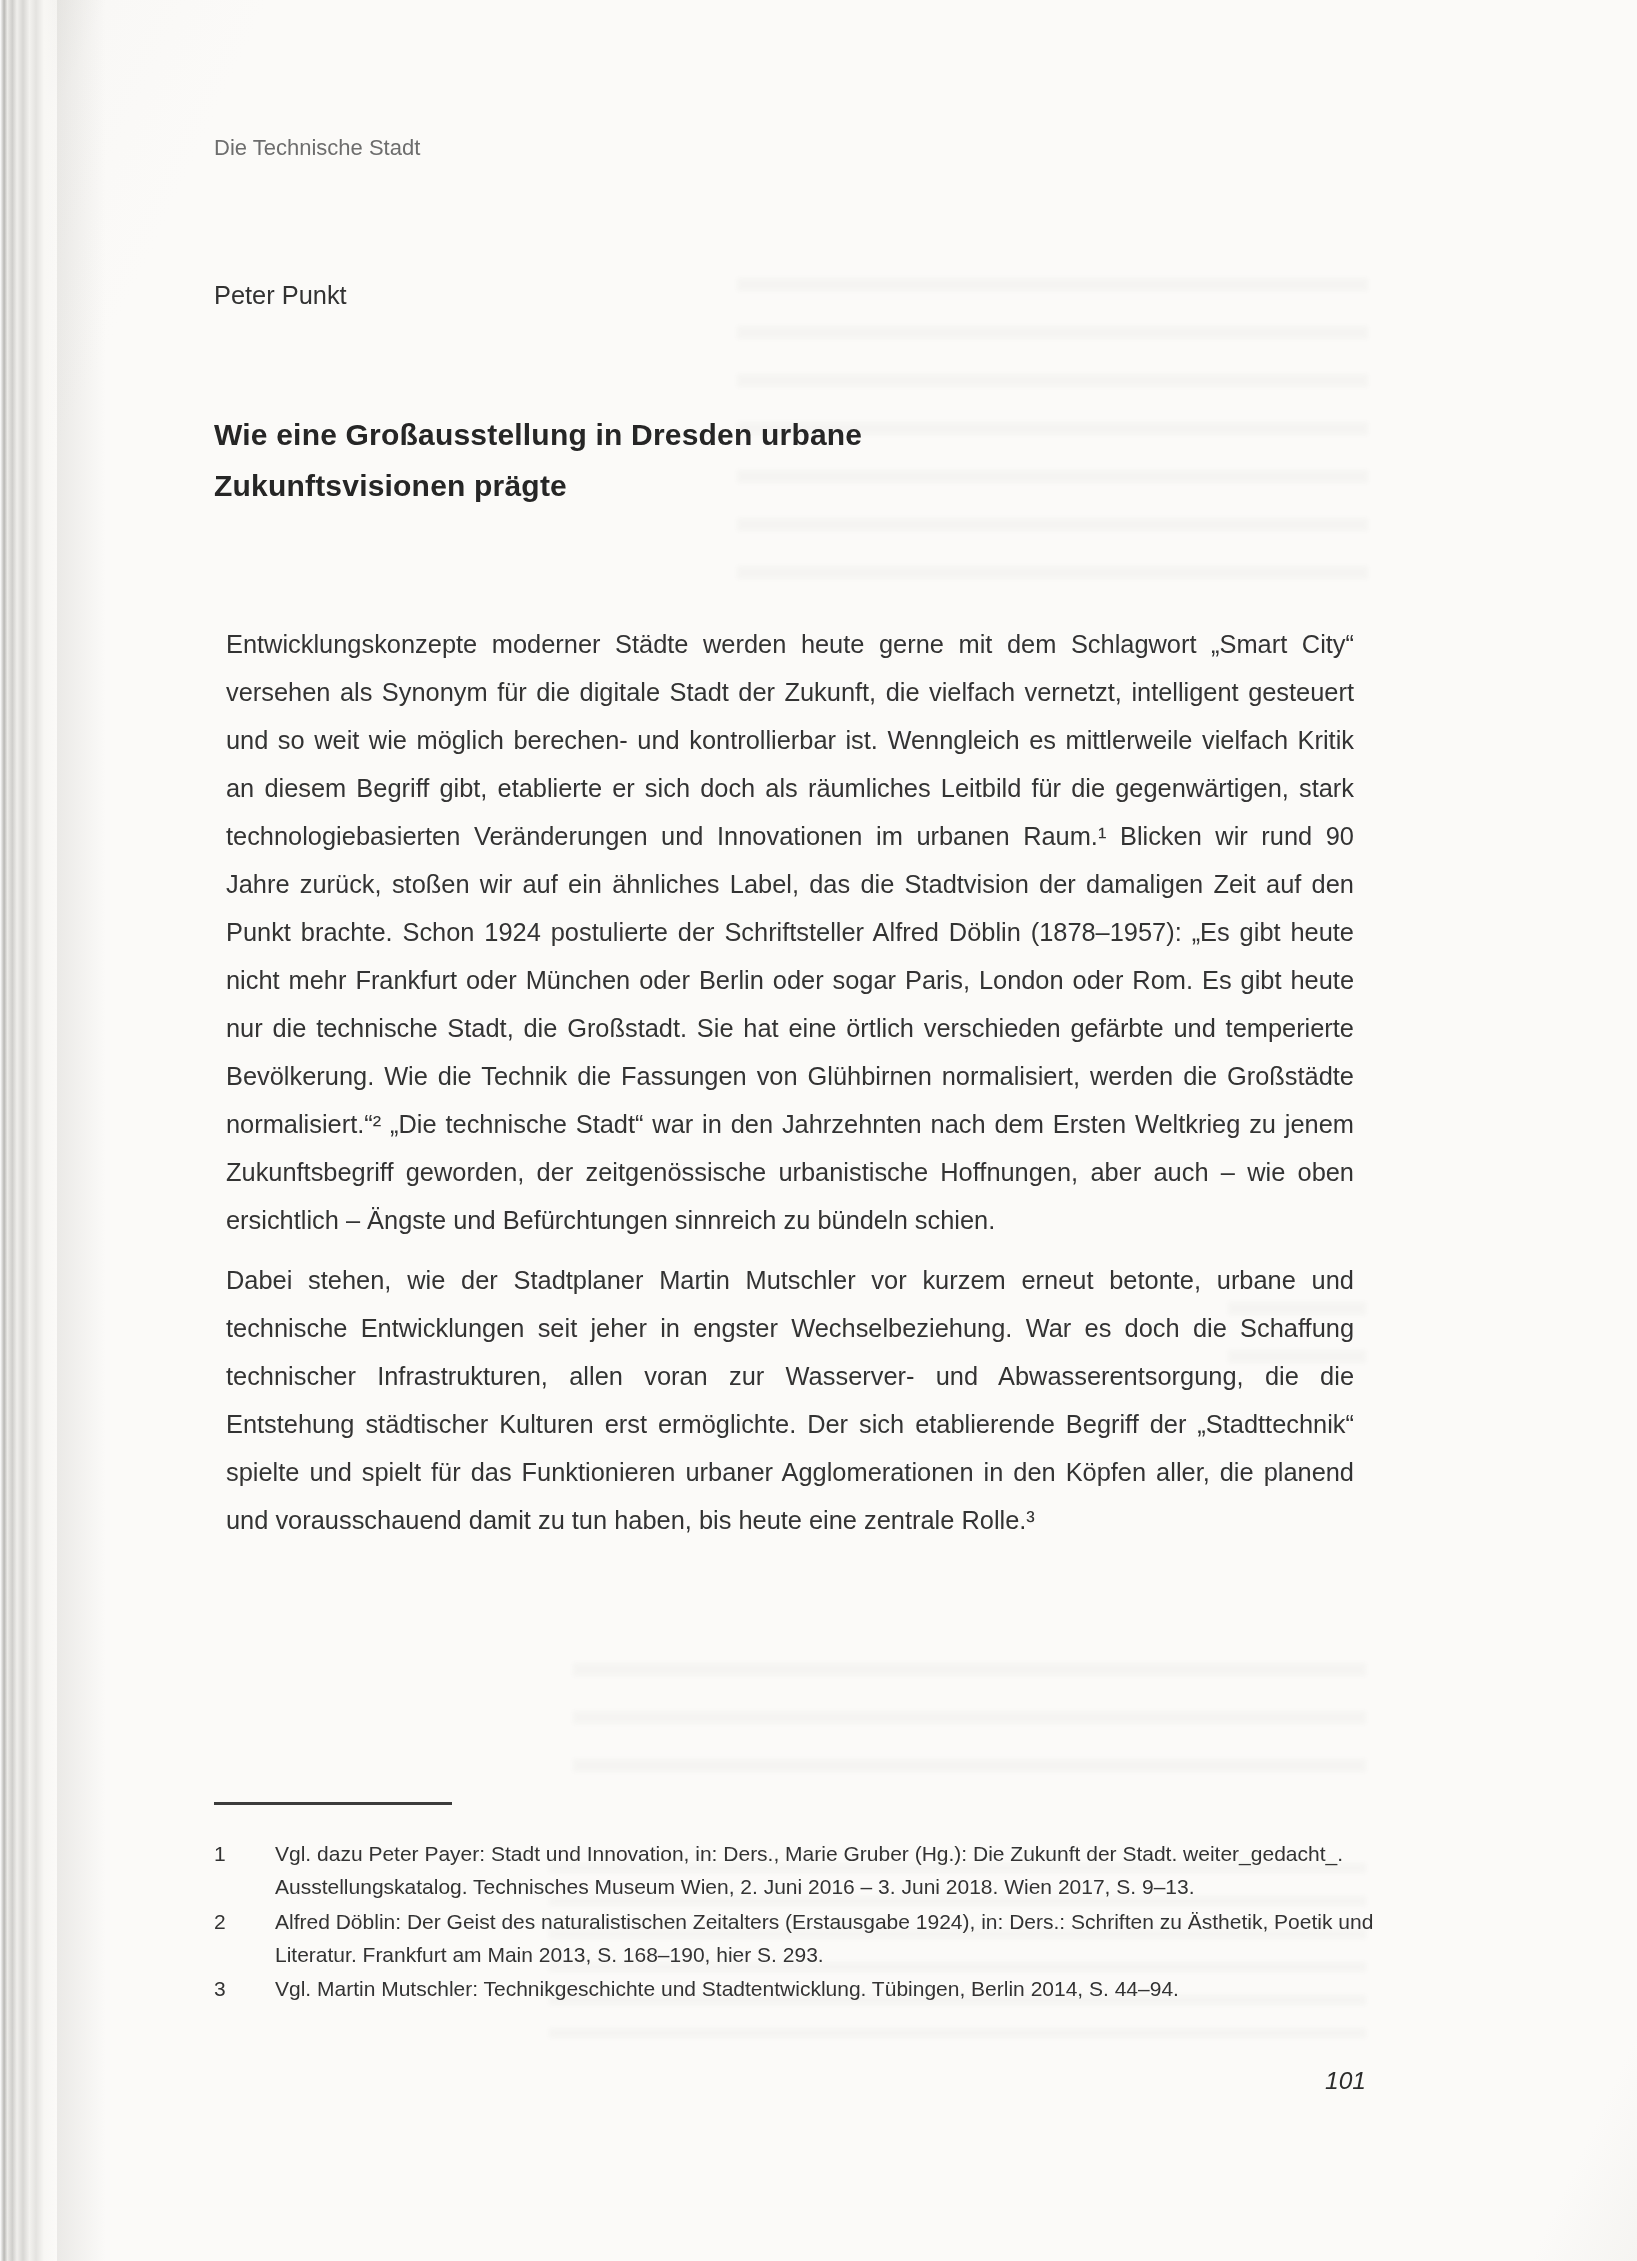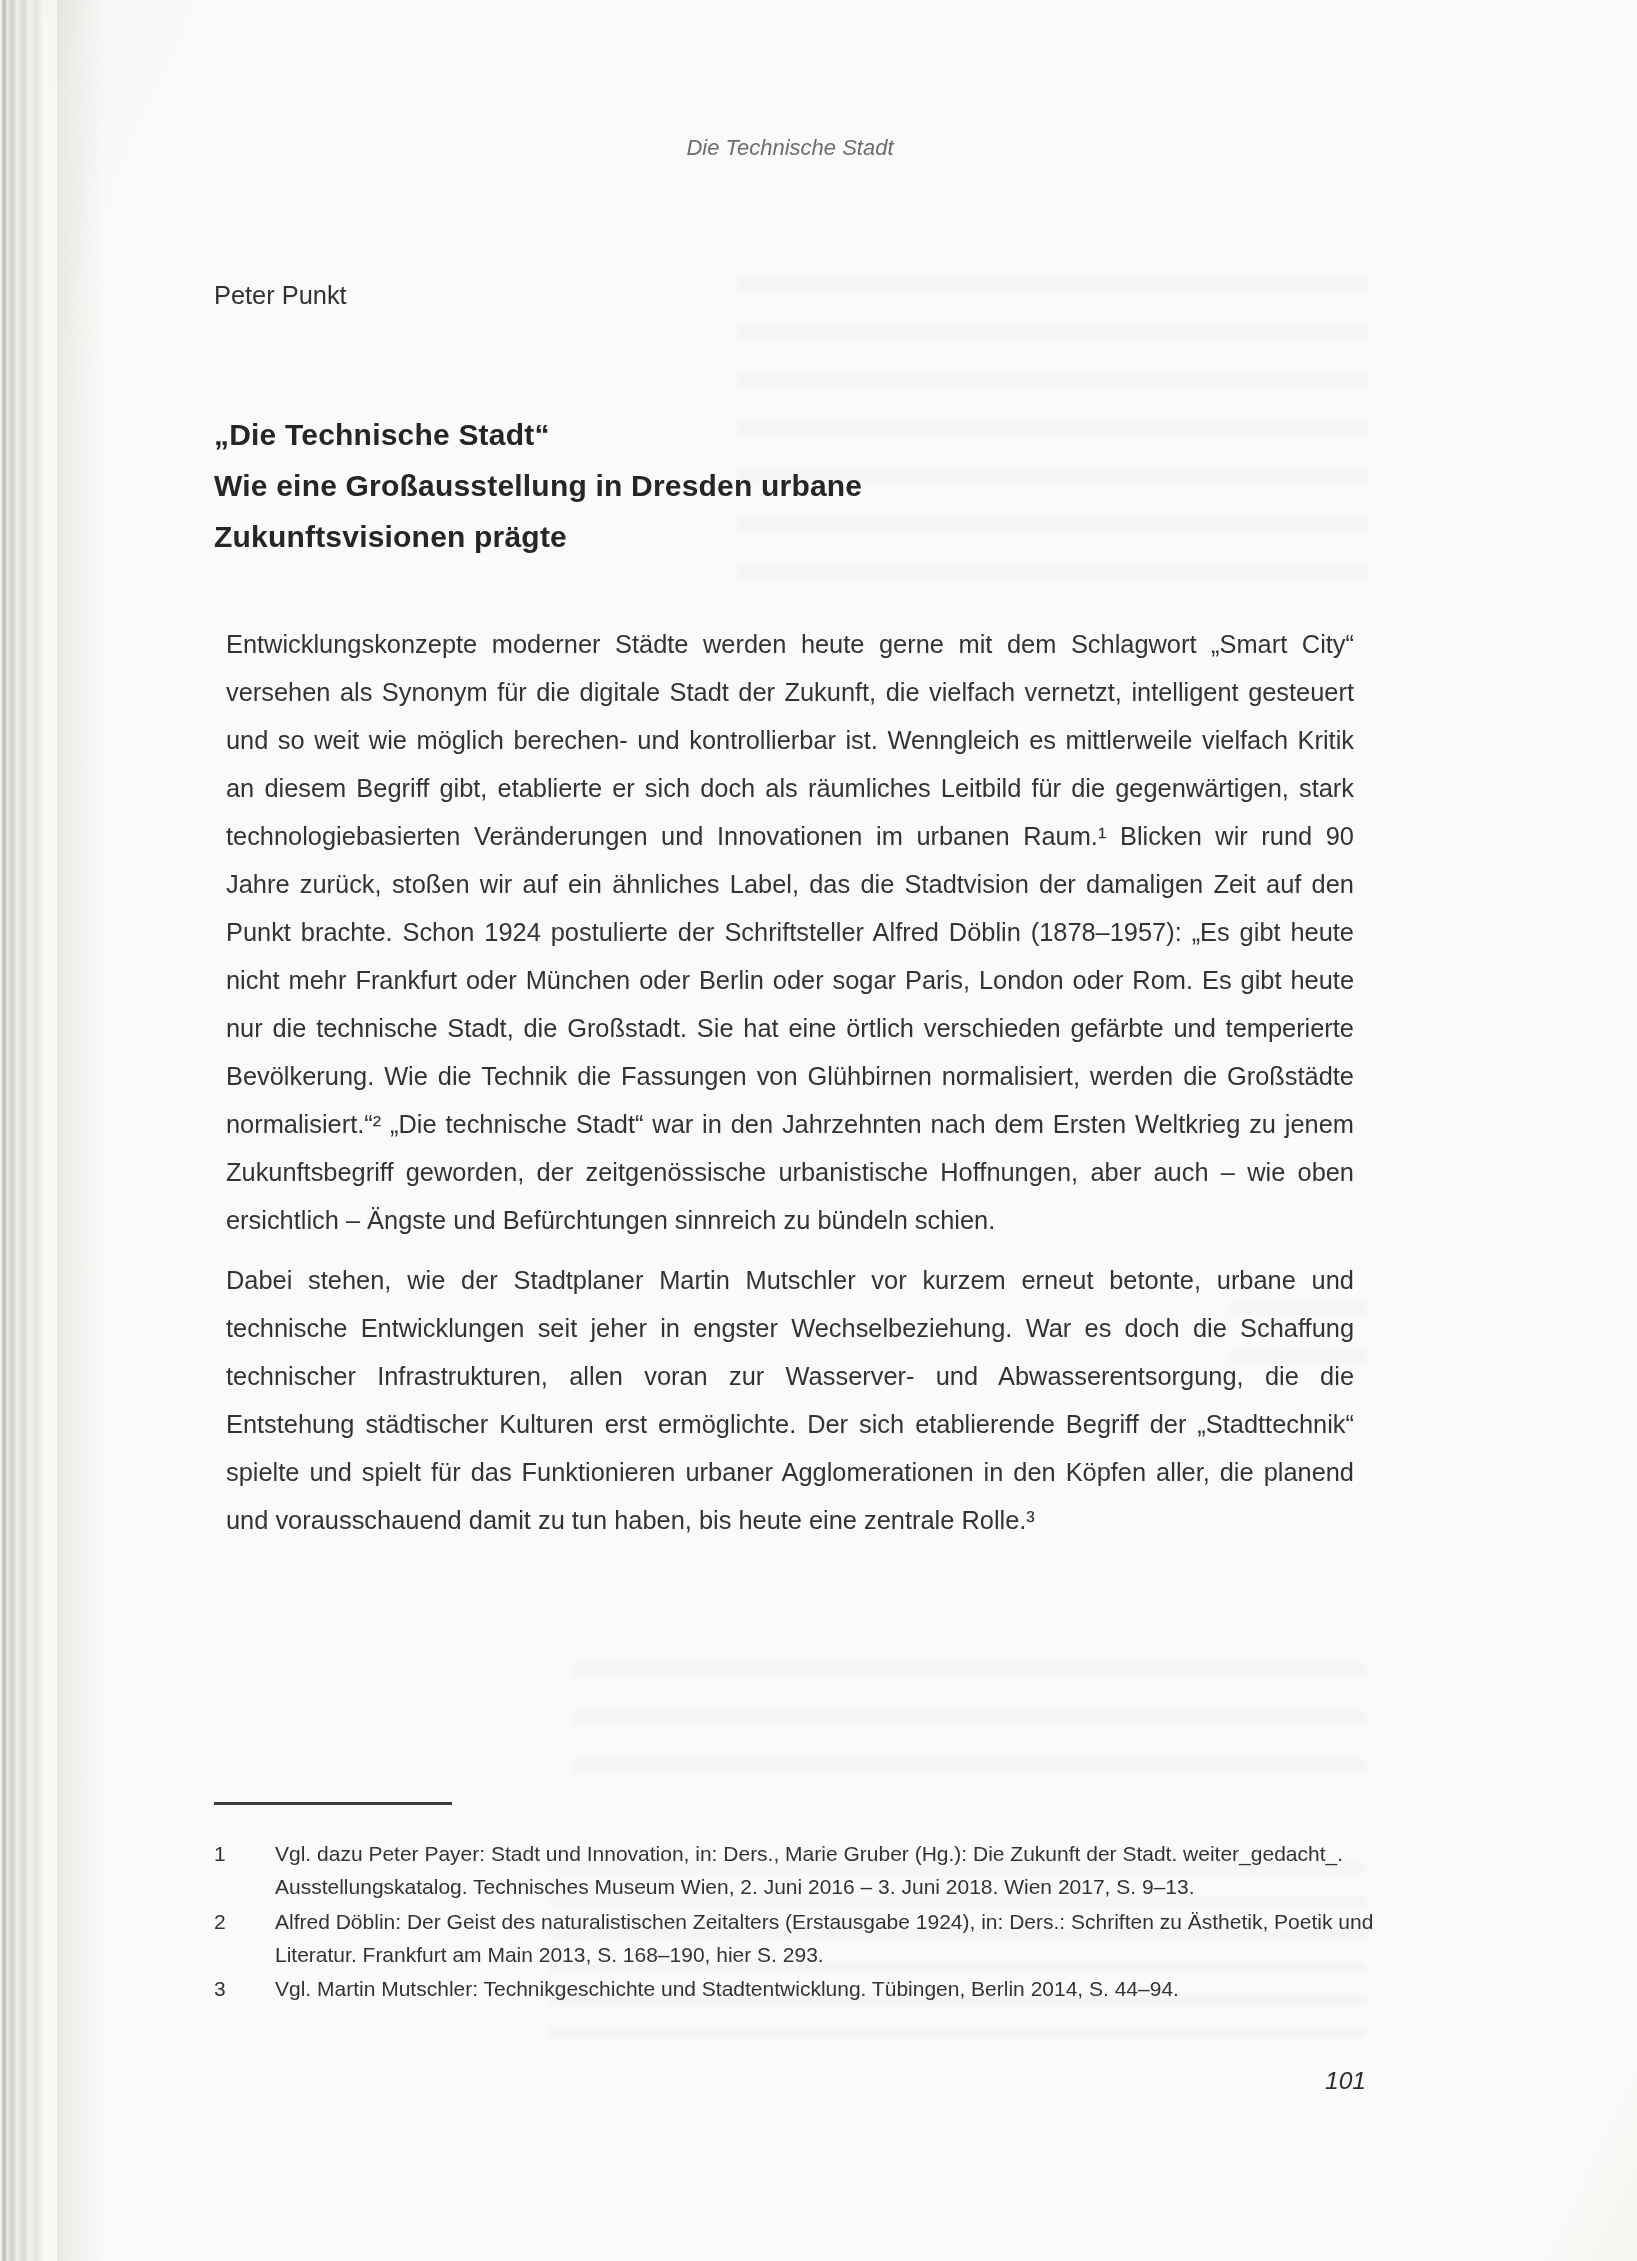--- a/index.html
+++ b/index.html
@@ -55,24 +55,23 @@
   .bleed-lines-40 { background: repeating-linear-gradient(180deg, rgba(105,112,100,0.75) 0px 9.8px, rgba(0,0,0,0) 9.8px 33px); }
   .bleed-1 { left: 737px;  top: 278px;  width: 631px; height: 328px; }
   .bleed-2 { left: 1228px; top: 1302px; width: 138px; height: 90px; }
   .bleed-3 { left: 573px;  top: 1663px; width: 793px; height: 115px; }
   .bleed-4 { left: 549px;  top: 1863px; width: 817px; height: 192px; }
 
   .running-header {
     position: absolute;
     left: 214px; top: 135px;
     width: 1152px;
-    text-align: center;
+    text-align: left;
     font-size: 22px;
     color: #6d6d6d;
-    font-style: italic;
   }
   .author {
     position: absolute;
     left: 214px; top: 281px;
     font-size: 25.4px;
     color: #323232;
   }
   .title {
     position: absolute;
     left: 214px; top: 409px;
@@ -138,21 +137,20 @@
     <div class="bleed bleed-1 bleed-lines-59"></div>
     <div class="bleed bleed-2 bleed-lines-59"></div>
     <div class="bleed bleed-3 bleed-lines-59"></div>
     <div class="bleed bleed-4 bleed-lines-40"></div>
 
     <div class="running-header">Die Technische Stadt</div>
 
     <div class="author">Peter Punkt</div>
 
     <div class="title">
-      <span class="tl">„Die Technische Stadt“</span>
       <span class="tl">Wie eine Großausstellung in Dresden urbane</span>
       <span class="tl">Zukunftsvisionen prägte</span>
     </div>
 
     <div class="body-text">
       <p>Entwicklungskonzepte moderner Städte werden heute gerne mit dem Schlagwort „Smart City“ versehen als Synonym für die digitale Stadt der Zukunft, die vielfach vernetzt, intelligent gesteuert und so weit wie möglich berechen- und kontrollierbar ist. Wenngleich es mittlerweile vielfach Kritik an diesem Begriff gibt, etablierte er sich doch als räumliches Leitbild für die gegenwärtigen, stark technologiebasierten Veränderungen und Innovationen im urbanen Raum.¹ Blicken wir rund 90 Jahre zurück, stoßen wir auf ein ähnliches Label, das die Stadtvision der damaligen Zeit auf den Punkt brachte. Schon 1924 postulierte der Schriftsteller Alfred Döblin (1878–1957): „Es gibt heute nicht mehr Frankfurt oder München oder Berlin oder sogar Paris, London oder Rom. Es gibt heute nur die technische Stadt, die Großstadt. Sie hat eine örtlich verschieden gefärbte und temperierte Bevölkerung. Wie die Technik die Fassungen von Glühbirnen normalisiert, werden die Großstädte normalisiert.“² „Die technische Stadt“ war in den Jahrzehnten nach dem Ersten Weltkrieg zu jenem Zukunftsbegriff geworden, der zeitgenössische urbanistische Hoffnungen, aber auch – wie oben ersichtlich – Ängste und Befürchtungen sinnreich zu bündeln schien.</p>
       <p>Dabei stehen, wie der Stadtplaner Martin Mutschler vor kurzem erneut betonte, urbane und technische Entwicklungen seit jeher in engster Wechselbeziehung. War es doch die Schaffung technischer Infrastrukturen, allen voran zur Wasserver- und Abwasserentsorgung, die die Entstehung städtischer Kulturen erst ermöglichte. Der sich etablierende Begriff der „Stadttechnik“ spielte und spielt für das Funktionieren urbaner Agglomerationen in den Köpfen aller, die planend und vorausschauend damit zu tun haben, bis heute eine zentrale Rolle.³</p>
     </div>
 
     <div class="fn-rule"></div>

